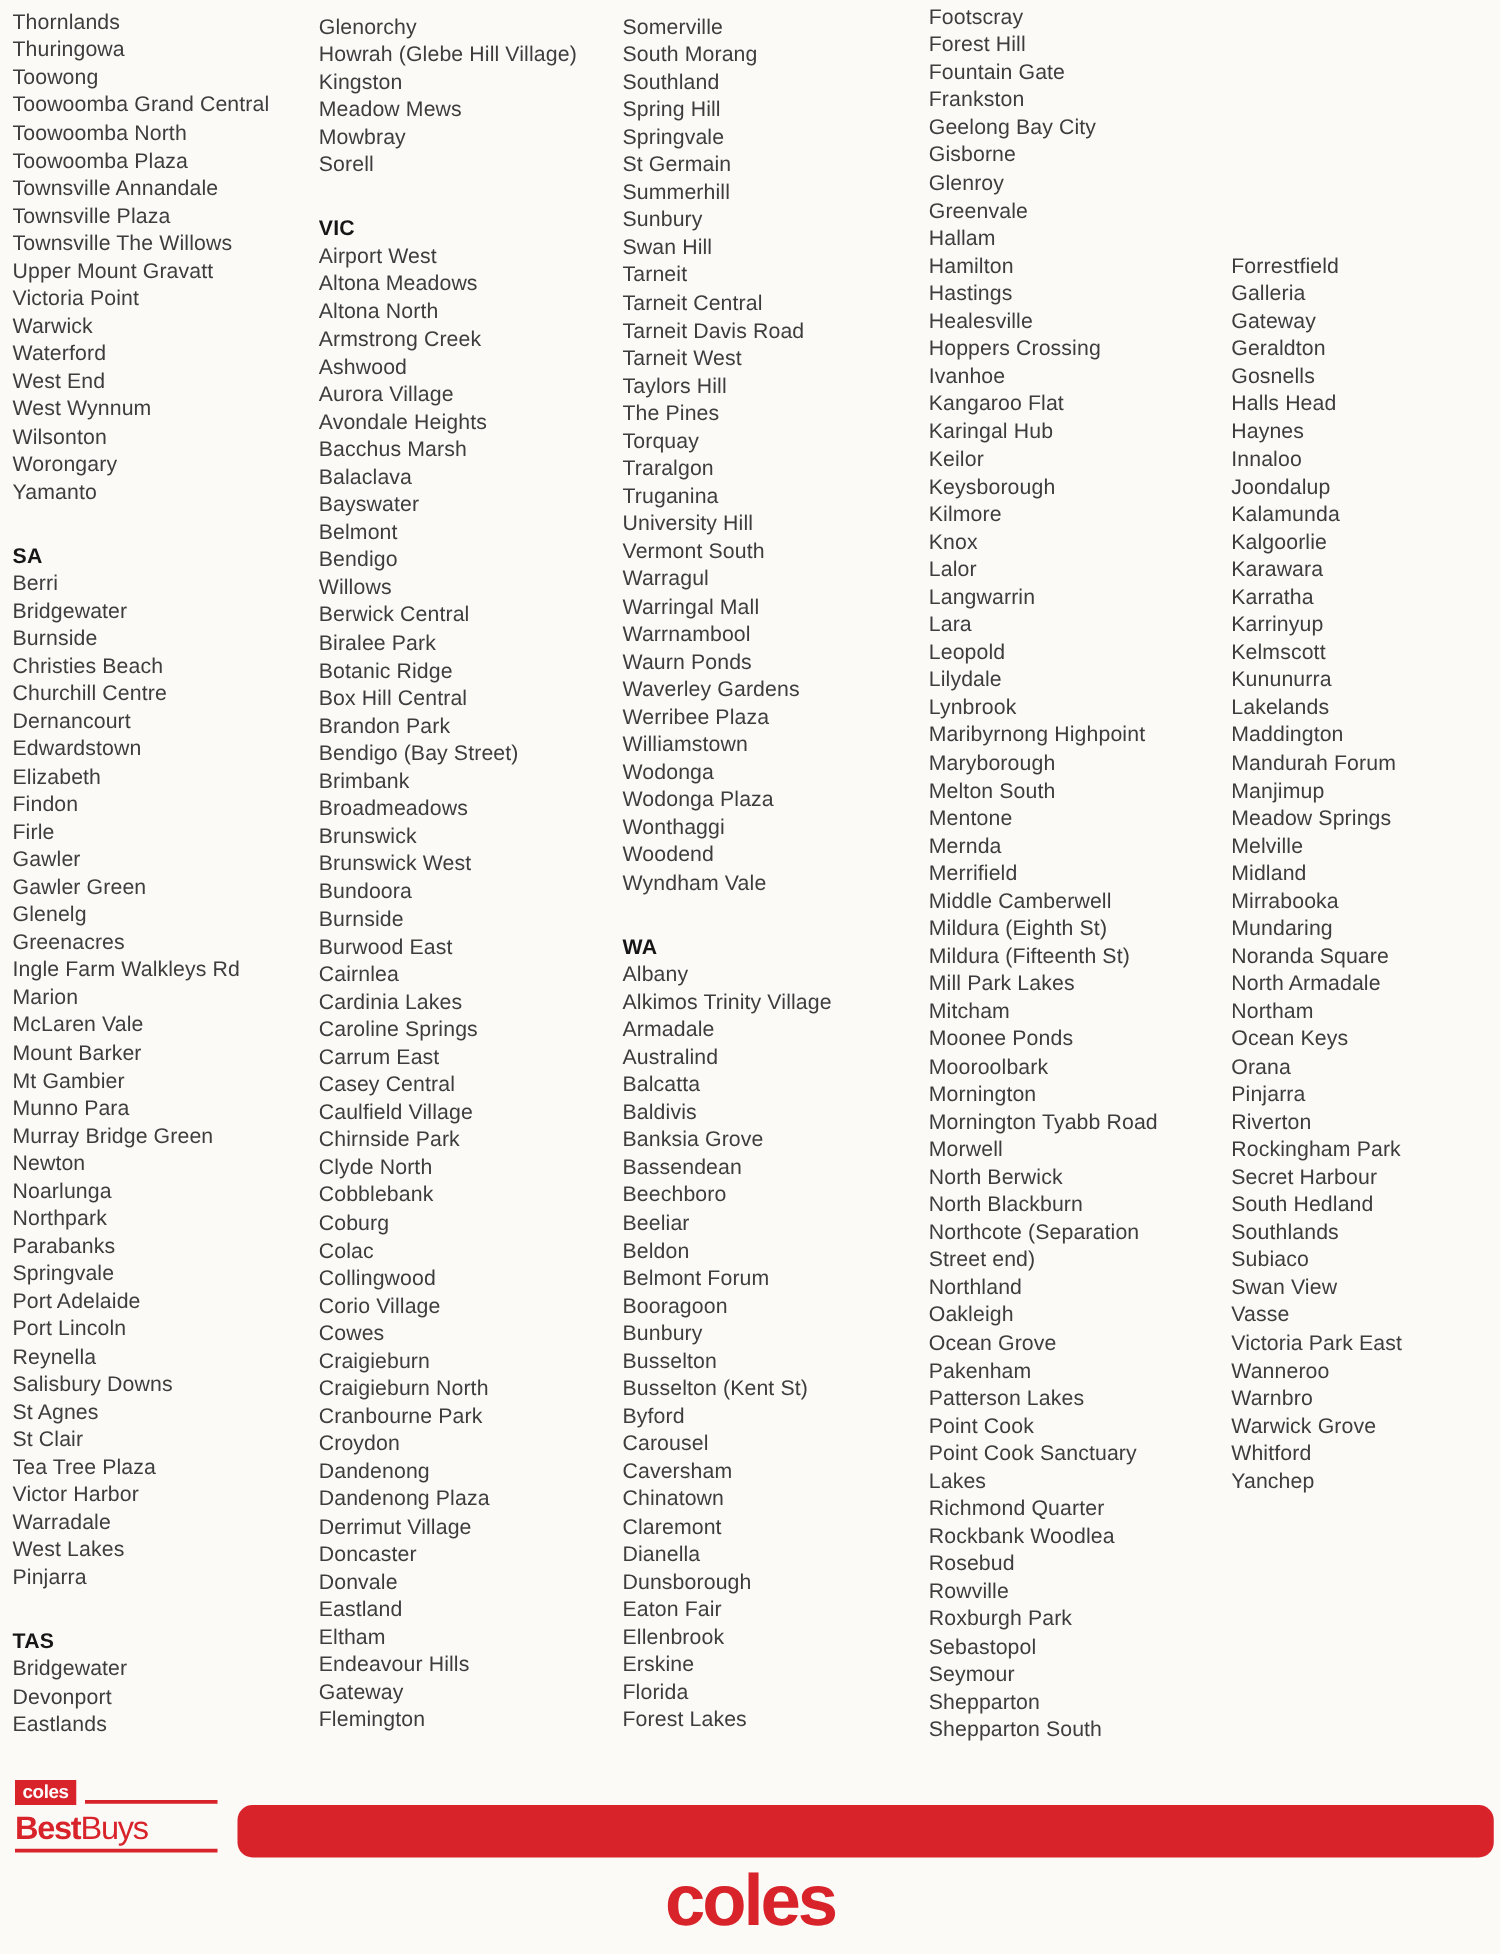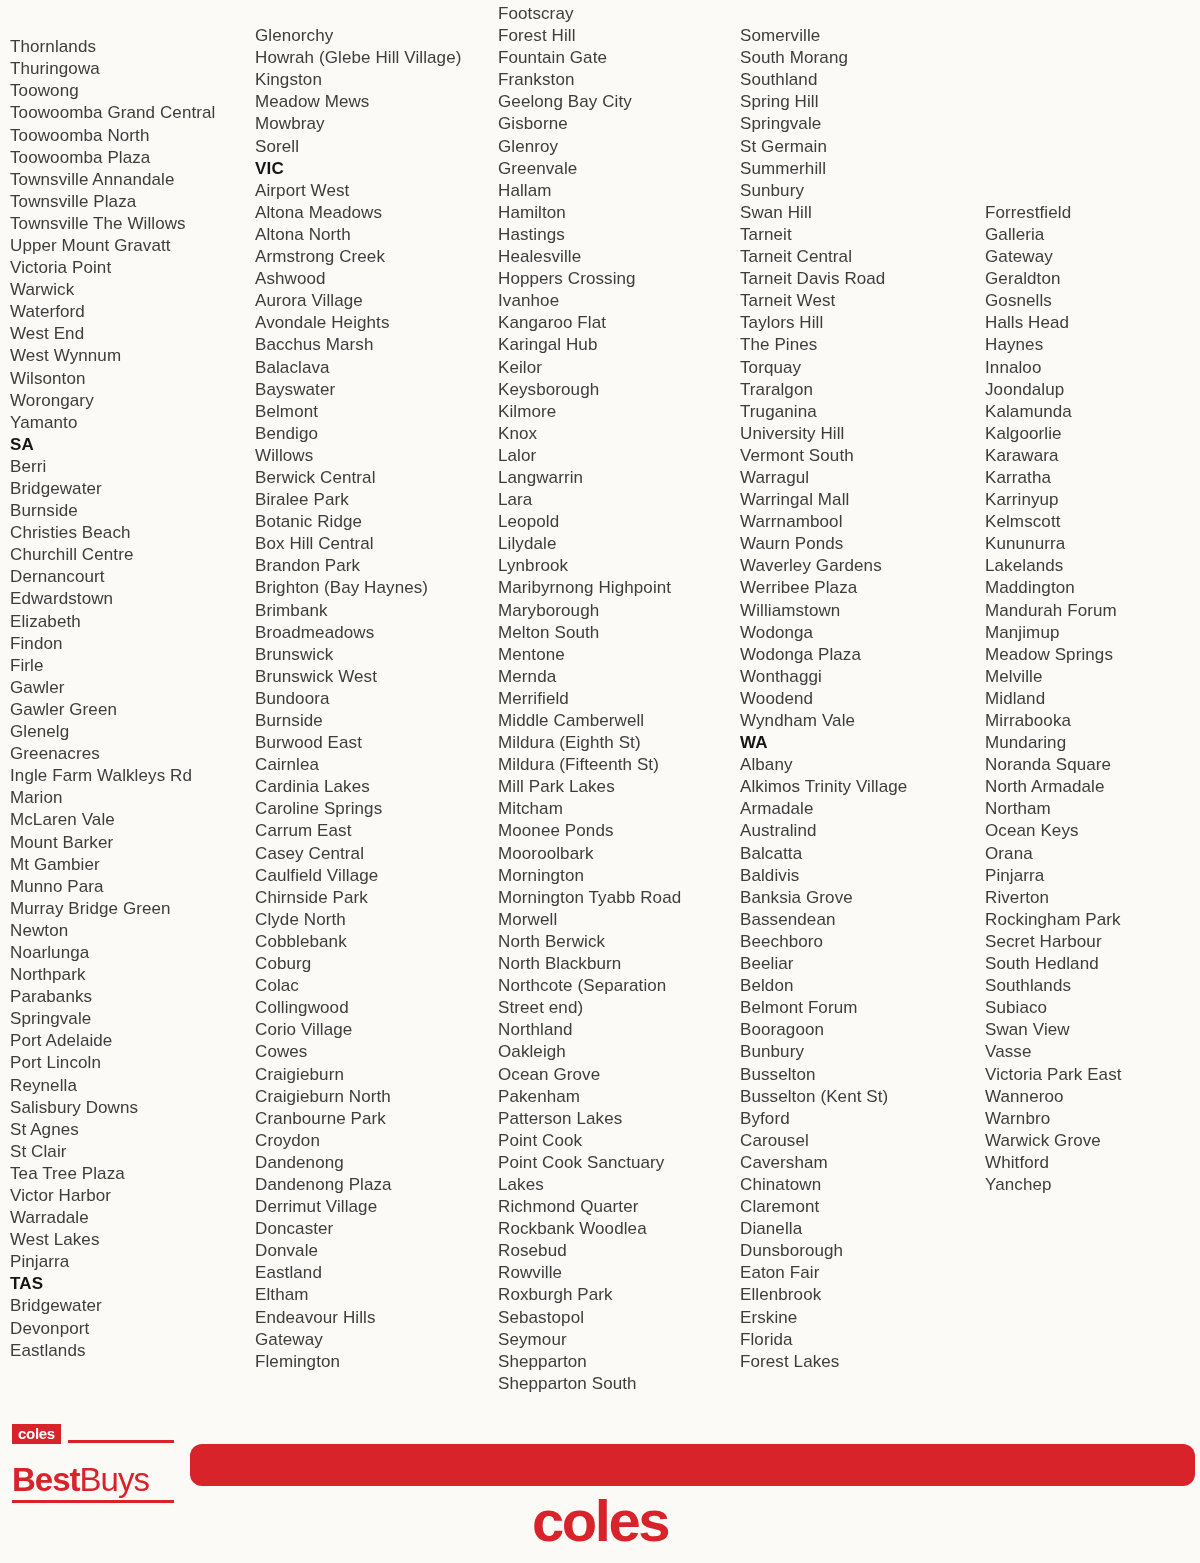--- a/index.html
+++ b/index.html
@@ -26,38 +26,39 @@
     font-size:17px;
     line-height:22.1px;
     color:#3d3d3d;
     letter-spacing:0.1px;
   }
   .heading{
     font-size:17px;
     line-height:22.1px;
     font-weight:700;
     color:#161616;
+    margin-top:29px;
     letter-spacing:0.2px;
   }
   
   .footer{position:absolute;left:0;top:1420px;width:1200px;height:143px;}
   .bestbuys{
     position:absolute;left:12px;top:4px;width:162px;
   }
   .bb-row1{display:flex;align-items:flex-end;}
   .coles-box{
     background:#d8232a;color:#ffffff;
     font-weight:700;font-size:15px;line-height:1;
     padding:2px 6px 3px 6px;
     letter-spacing:-0.3px;
   }
   .bb-line1{flex:1;height:3px;background:#d8232a;margin-left:7px;margin-bottom:1px;}
   .bb-text{
-    margin-top:19px;
-    font-size:33px;line-height:1;
+    margin-top:5px;
+    font-size:26px;line-height:1;
     color:#d8232a;letter-spacing:-1px;
     white-space:nowrap;
   }
   .bb-best{font-weight:700;}
   .bb-buys{font-weight:400;}
   .bb-line2{height:3px;background:#d8232a;margin-top:4px;}
   .red-bar{
     position:absolute;left:190px;top:24px;
     width:1005px;height:42px;
     background:#d8232a;border-radius:12px;
@@ -155,21 +156,21 @@
         <div class="entry">Balaclava</div>
         <div class="entry">Bayswater</div>
         <div class="entry">Belmont</div>
         <div class="entry">Bendigo</div>
         <div class="entry">Willows</div>
         <div class="entry">Berwick Central</div>
         <div class="entry">Biralee Park</div>
         <div class="entry">Botanic Ridge</div>
         <div class="entry">Box Hill Central</div>
         <div class="entry">Brandon Park</div>
-        <div class="entry">Brighton (Bay Haynes)</div>
+        <div class="entry">Bendigo (Bay Street)</div>
         <div class="entry">Brimbank</div>
         <div class="entry">Broadmeadows</div>
         <div class="entry">Brunswick</div>
         <div class="entry">Brunswick West</div>
         <div class="entry">Bundoora</div>
         <div class="entry">Burnside</div>
         <div class="entry">Burwood East</div>
         <div class="entry">Cairnlea</div>
         <div class="entry">Cardinia Lakes</div>
         <div class="entry">Caroline Springs</div>
@@ -191,20 +192,83 @@
         <div class="entry">Dandenong</div>
         <div class="entry">Dandenong Plaza</div>
         <div class="entry">Derrimut Village</div>
         <div class="entry">Doncaster</div>
         <div class="entry">Donvale</div>
         <div class="entry">Eastland</div>
         <div class="entry">Eltham</div>
         <div class="entry">Endeavour Hills</div>
         <div class="entry">Gateway</div>
         <div class="entry">Flemington</div>
+      </div>
+    <div class="col col-3">
+        <div class="entry">Somerville</div>
+        <div class="entry">South Morang</div>
+        <div class="entry">Southland</div>
+        <div class="entry">Spring Hill</div>
+        <div class="entry">Springvale</div>
+        <div class="entry">St Germain</div>
+        <div class="entry">Summerhill</div>
+        <div class="entry">Sunbury</div>
+        <div class="entry">Swan Hill</div>
+        <div class="entry">Tarneit</div>
+        <div class="entry">Tarneit Central</div>
+        <div class="entry">Tarneit Davis Road</div>
+        <div class="entry">Tarneit West</div>
+        <div class="entry">Taylors Hill</div>
+        <div class="entry">The Pines</div>
+        <div class="entry">Torquay</div>
+        <div class="entry">Traralgon</div>
+        <div class="entry">Truganina</div>
+        <div class="entry">University Hill</div>
+        <div class="entry">Vermont South</div>
+        <div class="entry">Warragul</div>
+        <div class="entry">Warringal Mall</div>
+        <div class="entry">Warrnambool</div>
+        <div class="entry">Waurn Ponds</div>
+        <div class="entry">Waverley Gardens</div>
+        <div class="entry">Werribee Plaza</div>
+        <div class="entry">Williamstown</div>
+        <div class="entry">Wodonga</div>
+        <div class="entry">Wodonga Plaza</div>
+        <div class="entry">Wonthaggi</div>
+        <div class="entry">Woodend</div>
+        <div class="entry">Wyndham Vale</div>
+        <div class="heading">WA</div>
+        <div class="entry">Albany</div>
+        <div class="entry">Alkimos Trinity Village</div>
+        <div class="entry">Armadale</div>
+        <div class="entry">Australind</div>
+        <div class="entry">Balcatta</div>
+        <div class="entry">Baldivis</div>
+        <div class="entry">Banksia Grove</div>
+        <div class="entry">Bassendean</div>
+        <div class="entry">Beechboro</div>
+        <div class="entry">Beeliar</div>
+        <div class="entry">Beldon</div>
+        <div class="entry">Belmont Forum</div>
+        <div class="entry">Booragoon</div>
+        <div class="entry">Bunbury</div>
+        <div class="entry">Busselton</div>
+        <div class="entry">Busselton (Kent St)</div>
+        <div class="entry">Byford</div>
+        <div class="entry">Carousel</div>
+        <div class="entry">Caversham</div>
+        <div class="entry">Chinatown</div>
+        <div class="entry">Claremont</div>
+        <div class="entry">Dianella</div>
+        <div class="entry">Dunsborough</div>
+        <div class="entry">Eaton Fair</div>
+        <div class="entry">Ellenbrook</div>
+        <div class="entry">Erskine</div>
+        <div class="entry">Florida</div>
+        <div class="entry">Forest Lakes</div>
       </div>
     <div class="col col-2">
         <div class="entry">Footscray</div>
         <div class="entry">Forest Hill</div>
         <div class="entry">Fountain Gate</div>
         <div class="entry">Frankston</div>
         <div class="entry">Geelong Bay City</div>
         <div class="entry">Gisborne</div>
         <div class="entry">Glenroy</div>
         <div class="entry">Greenvale</div>
@@ -255,83 +319,20 @@
         <div class="entry">Richmond Quarter</div>
         <div class="entry">Rockbank Woodlea</div>
         <div class="entry">Rosebud</div>
         <div class="entry">Rowville</div>
         <div class="entry">Roxburgh Park</div>
         <div class="entry">Sebastopol</div>
         <div class="entry">Seymour</div>
         <div class="entry">Shepparton</div>
         <div class="entry">Shepparton South</div>
       </div>
-    <div class="col col-3">
-        <div class="entry">Somerville</div>
-        <div class="entry">South Morang</div>
-        <div class="entry">Southland</div>
-        <div class="entry">Spring Hill</div>
-        <div class="entry">Springvale</div>
-        <div class="entry">St Germain</div>
-        <div class="entry">Summerhill</div>
-        <div class="entry">Sunbury</div>
-        <div class="entry">Swan Hill</div>
-        <div class="entry">Tarneit</div>
-        <div class="entry">Tarneit Central</div>
-        <div class="entry">Tarneit Davis Road</div>
-        <div class="entry">Tarneit West</div>
-        <div class="entry">Taylors Hill</div>
-        <div class="entry">The Pines</div>
-        <div class="entry">Torquay</div>
-        <div class="entry">Traralgon</div>
-        <div class="entry">Truganina</div>
-        <div class="entry">University Hill</div>
-        <div class="entry">Vermont South</div>
-        <div class="entry">Warragul</div>
-        <div class="entry">Warringal Mall</div>
-        <div class="entry">Warrnambool</div>
-        <div class="entry">Waurn Ponds</div>
-        <div class="entry">Waverley Gardens</div>
-        <div class="entry">Werribee Plaza</div>
-        <div class="entry">Williamstown</div>
-        <div class="entry">Wodonga</div>
-        <div class="entry">Wodonga Plaza</div>
-        <div class="entry">Wonthaggi</div>
-        <div class="entry">Woodend</div>
-        <div class="entry">Wyndham Vale</div>
-        <div class="heading">WA</div>
-        <div class="entry">Albany</div>
-        <div class="entry">Alkimos Trinity Village</div>
-        <div class="entry">Armadale</div>
-        <div class="entry">Australind</div>
-        <div class="entry">Balcatta</div>
-        <div class="entry">Baldivis</div>
-        <div class="entry">Banksia Grove</div>
-        <div class="entry">Bassendean</div>
-        <div class="entry">Beechboro</div>
-        <div class="entry">Beeliar</div>
-        <div class="entry">Beldon</div>
-        <div class="entry">Belmont Forum</div>
-        <div class="entry">Booragoon</div>
-        <div class="entry">Bunbury</div>
-        <div class="entry">Busselton</div>
-        <div class="entry">Busselton (Kent St)</div>
-        <div class="entry">Byford</div>
-        <div class="entry">Carousel</div>
-        <div class="entry">Caversham</div>
-        <div class="entry">Chinatown</div>
-        <div class="entry">Claremont</div>
-        <div class="entry">Dianella</div>
-        <div class="entry">Dunsborough</div>
-        <div class="entry">Eaton Fair</div>
-        <div class="entry">Ellenbrook</div>
-        <div class="entry">Erskine</div>
-        <div class="entry">Florida</div>
-        <div class="entry">Forest Lakes</div>
-      </div>
     <div class="col col-4">
         <div class="entry">Forrestfield</div>
         <div class="entry">Galleria</div>
         <div class="entry">Gateway</div>
         <div class="entry">Geraldton</div>
         <div class="entry">Gosnells</div>
         <div class="entry">Halls Head</div>
         <div class="entry">Haynes</div>
         <div class="entry">Innaloo</div>
         <div class="entry">Joondalup</div>

